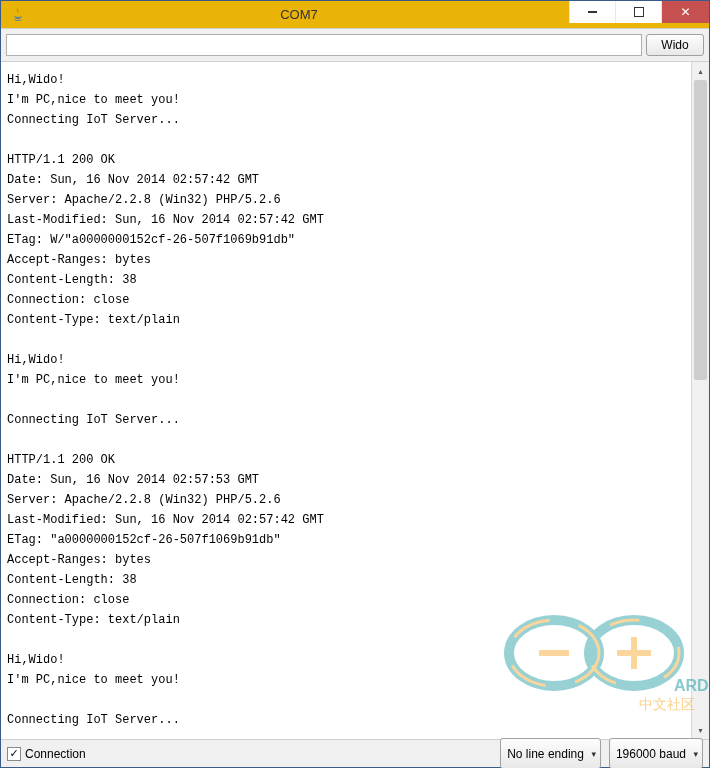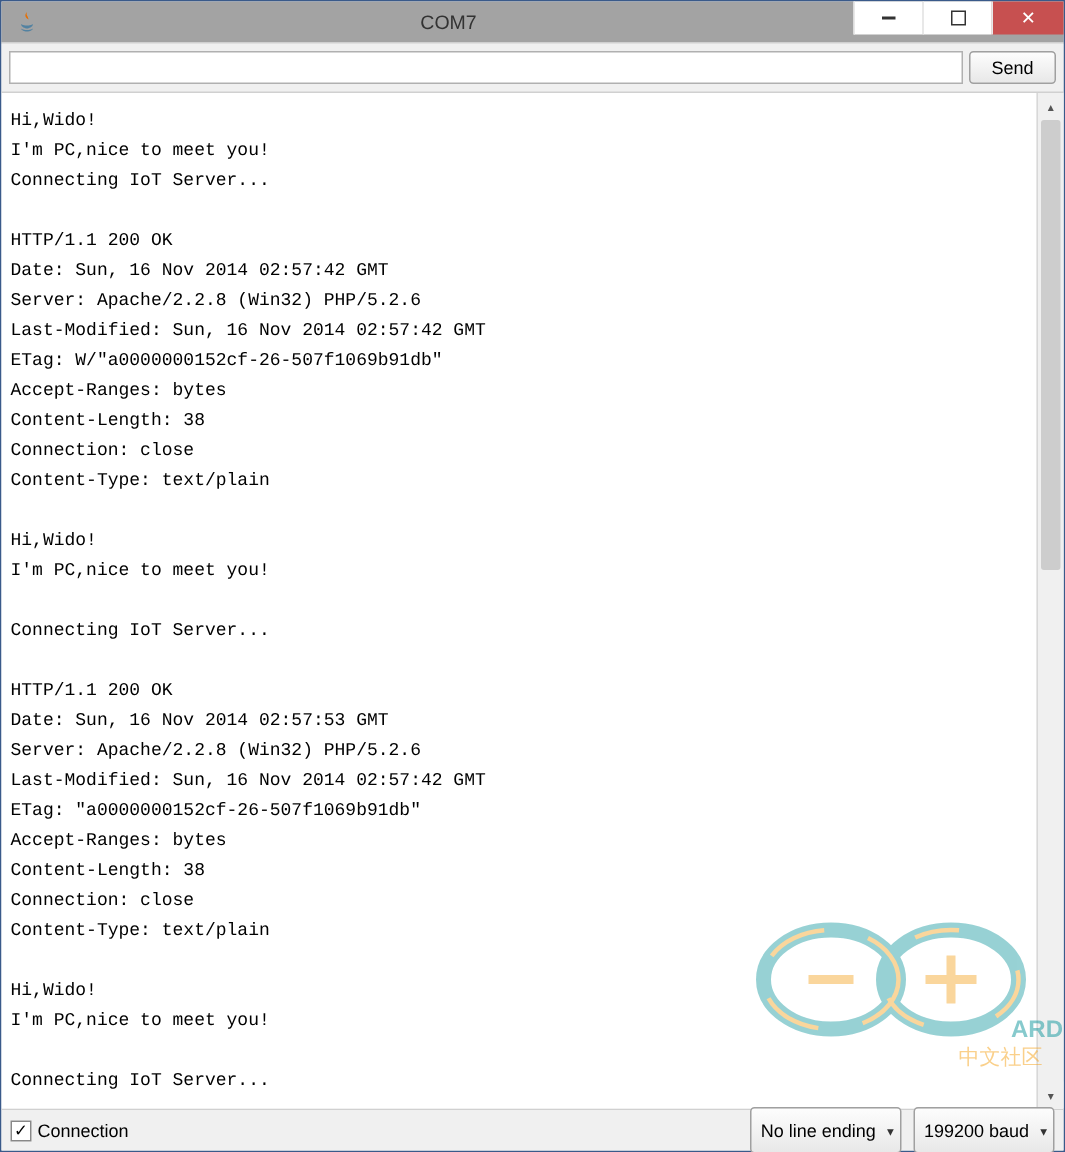--- a/index.html
+++ b/index.html
@@ -14,21 +14,21 @@
     .window {
       width: 710px;
       height: 768px;
       display: flex;
       flex-direction: column;
       border: 1px solid #3a5a8a;
       background: #fff;
     }
     .titlebar {
       height: 28px;
-      background: #a3a3a3;
+      background: #eab308;
       display: flex;
       align-items: center;
       border-bottom: 1px solid #d0d0d0;
     }
     .titlebar-icon {
       width: 22px;
       height: 22px;
       margin-left: 6px;
       display: flex;
       align-items: center;
@@ -213,21 +213,21 @@
     <div class="title">COM7</div>
     <div class="win-controls">
       <div class="win-btn win-min"></div>
       <div class="win-btn win-max"></div>
       <div class="win-btn close win-close"></div>
     </div>
   </div>
 
   <div class="toolbar">
     <input class="cmd-input" type="text" value="" style="">
-    <button class="send-btn">Send</button>
+    <button class="send-btn">Wido</button>
   </div>
 
   <div class="content-wrap">
     <div class="content-area">
       <div class="console">Hi,Wido!
 I'm PC,nice to meet you!
 Connecting IoT Server...
 
 HTTP/1.1 200 OK
 Date: Sun, 16 Nov 2014 02:57:42 GMT
@@ -288,17 +288,17 @@
   <div class="statusbar">
     <label class="autoscroll">
       <span class="checkbox">✓</span>
       <span>Connection</span>
     </label>
     <div class="spacer"></div>
     <div class="combo">
       <span>No line ending</span>
     </div>
     <div class="combo">
-      <span>199200 baud</span>
+      <span>196000 baud</span>
     </div>
   </div>
 
 </div>
 
 </body></html>

